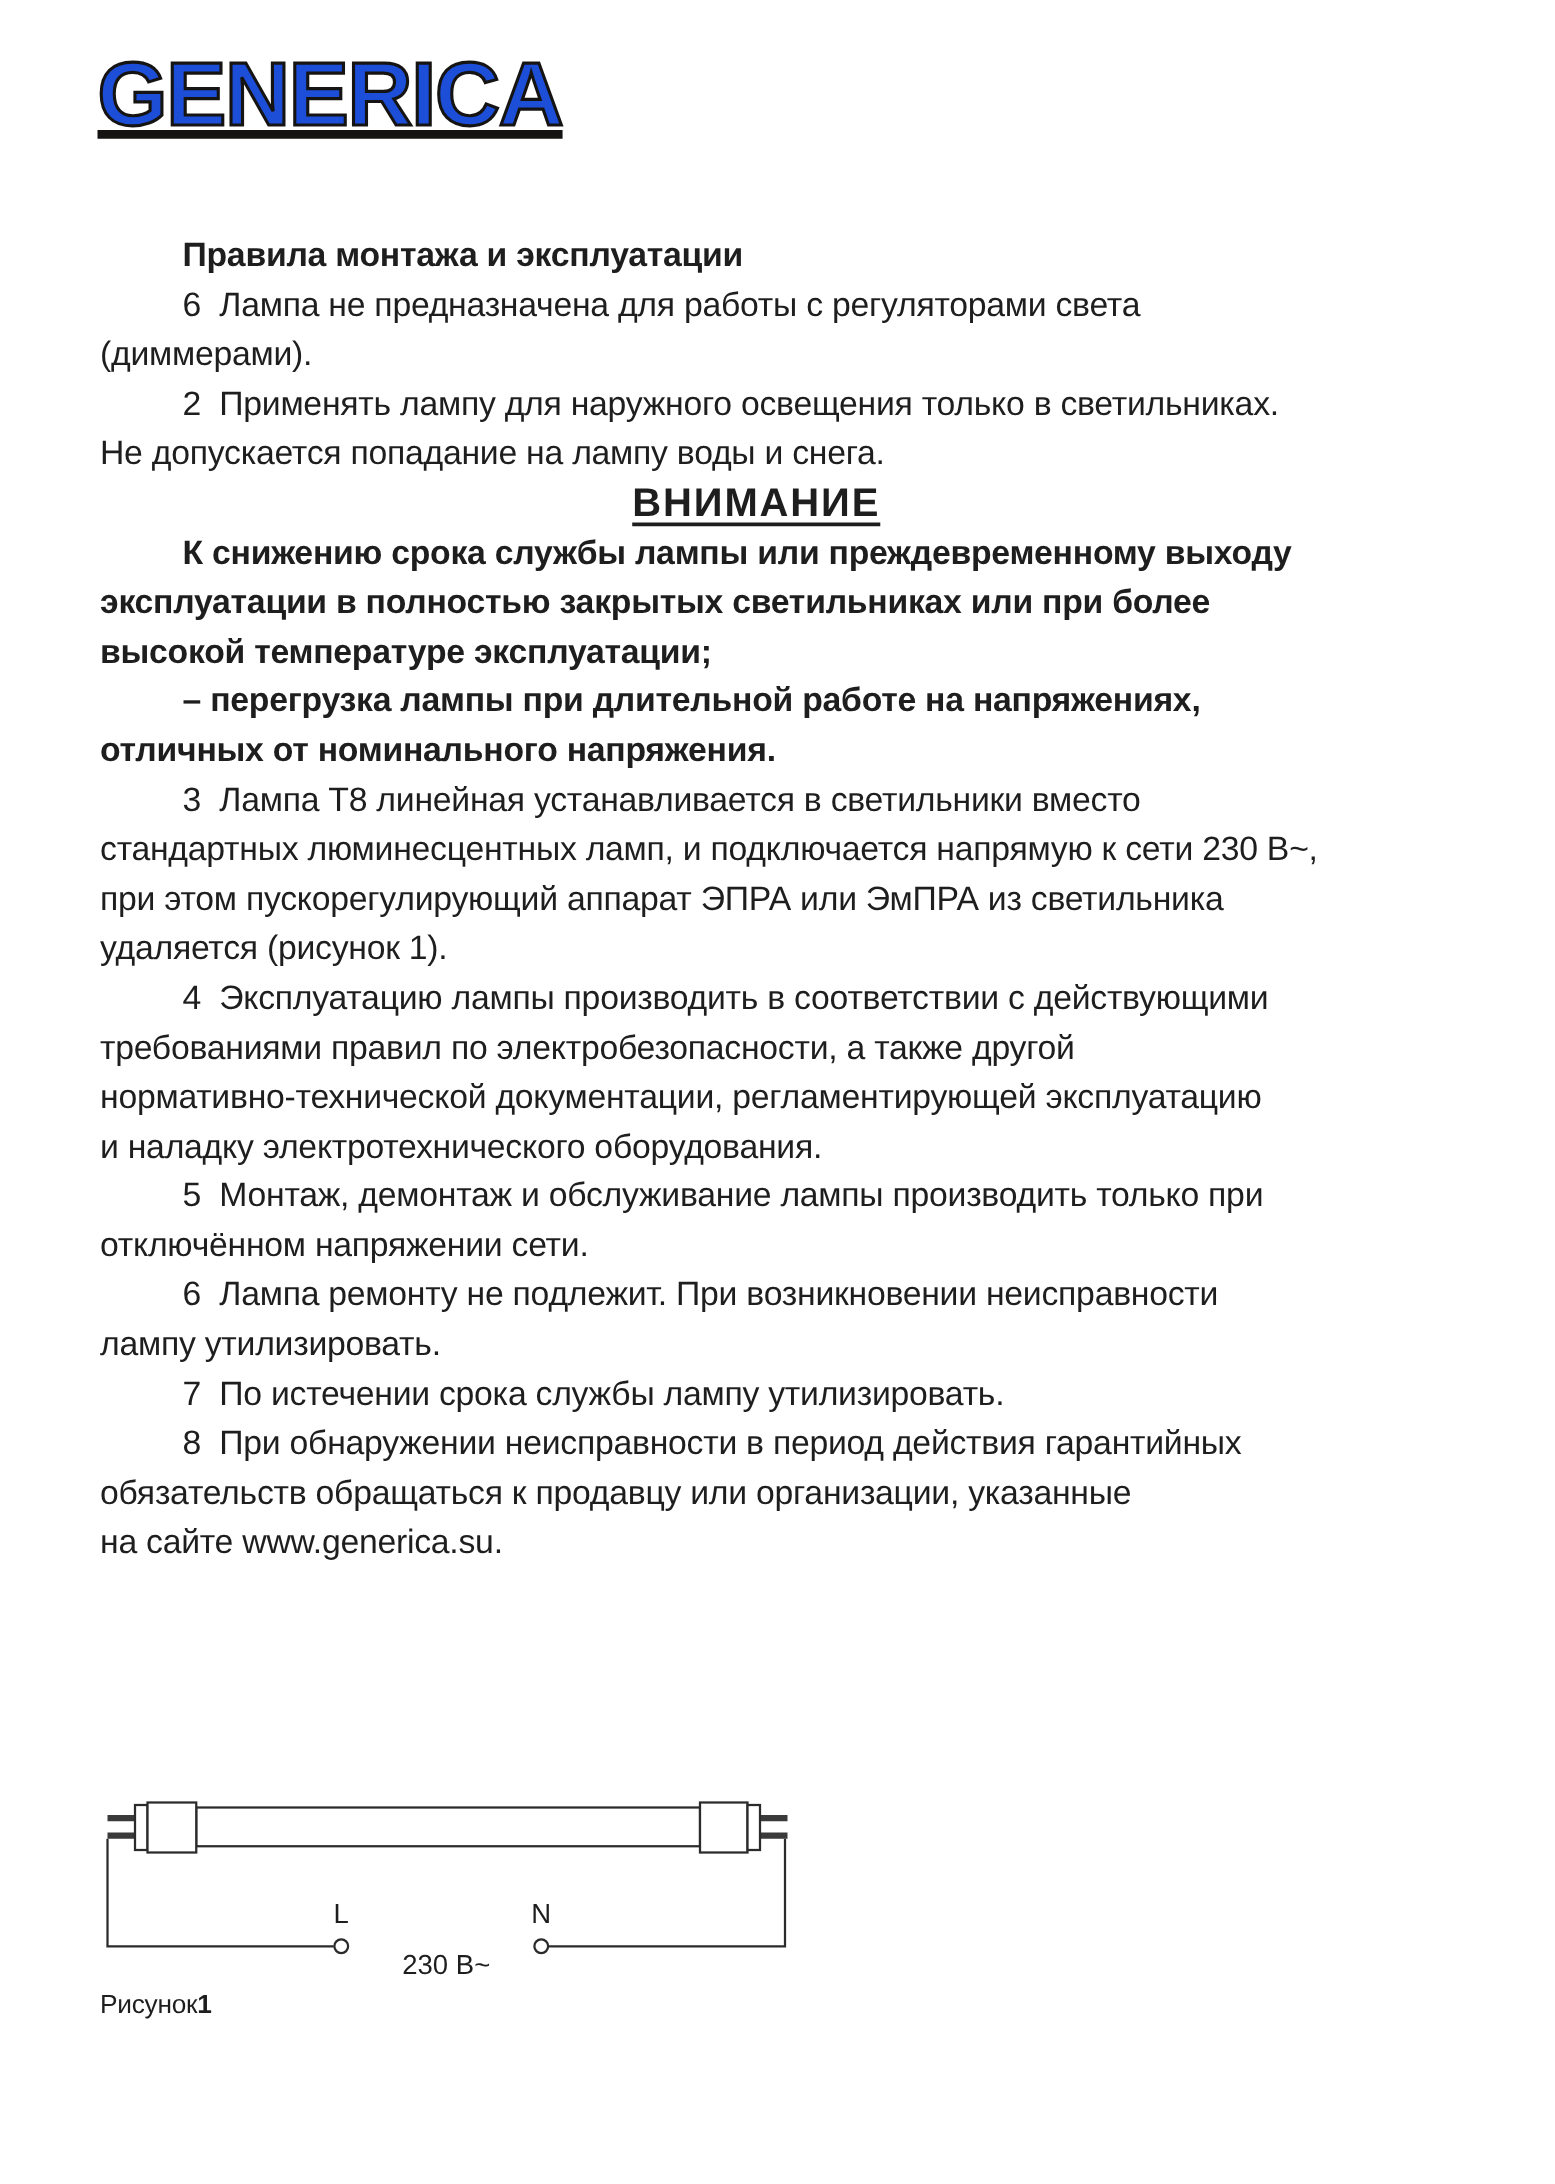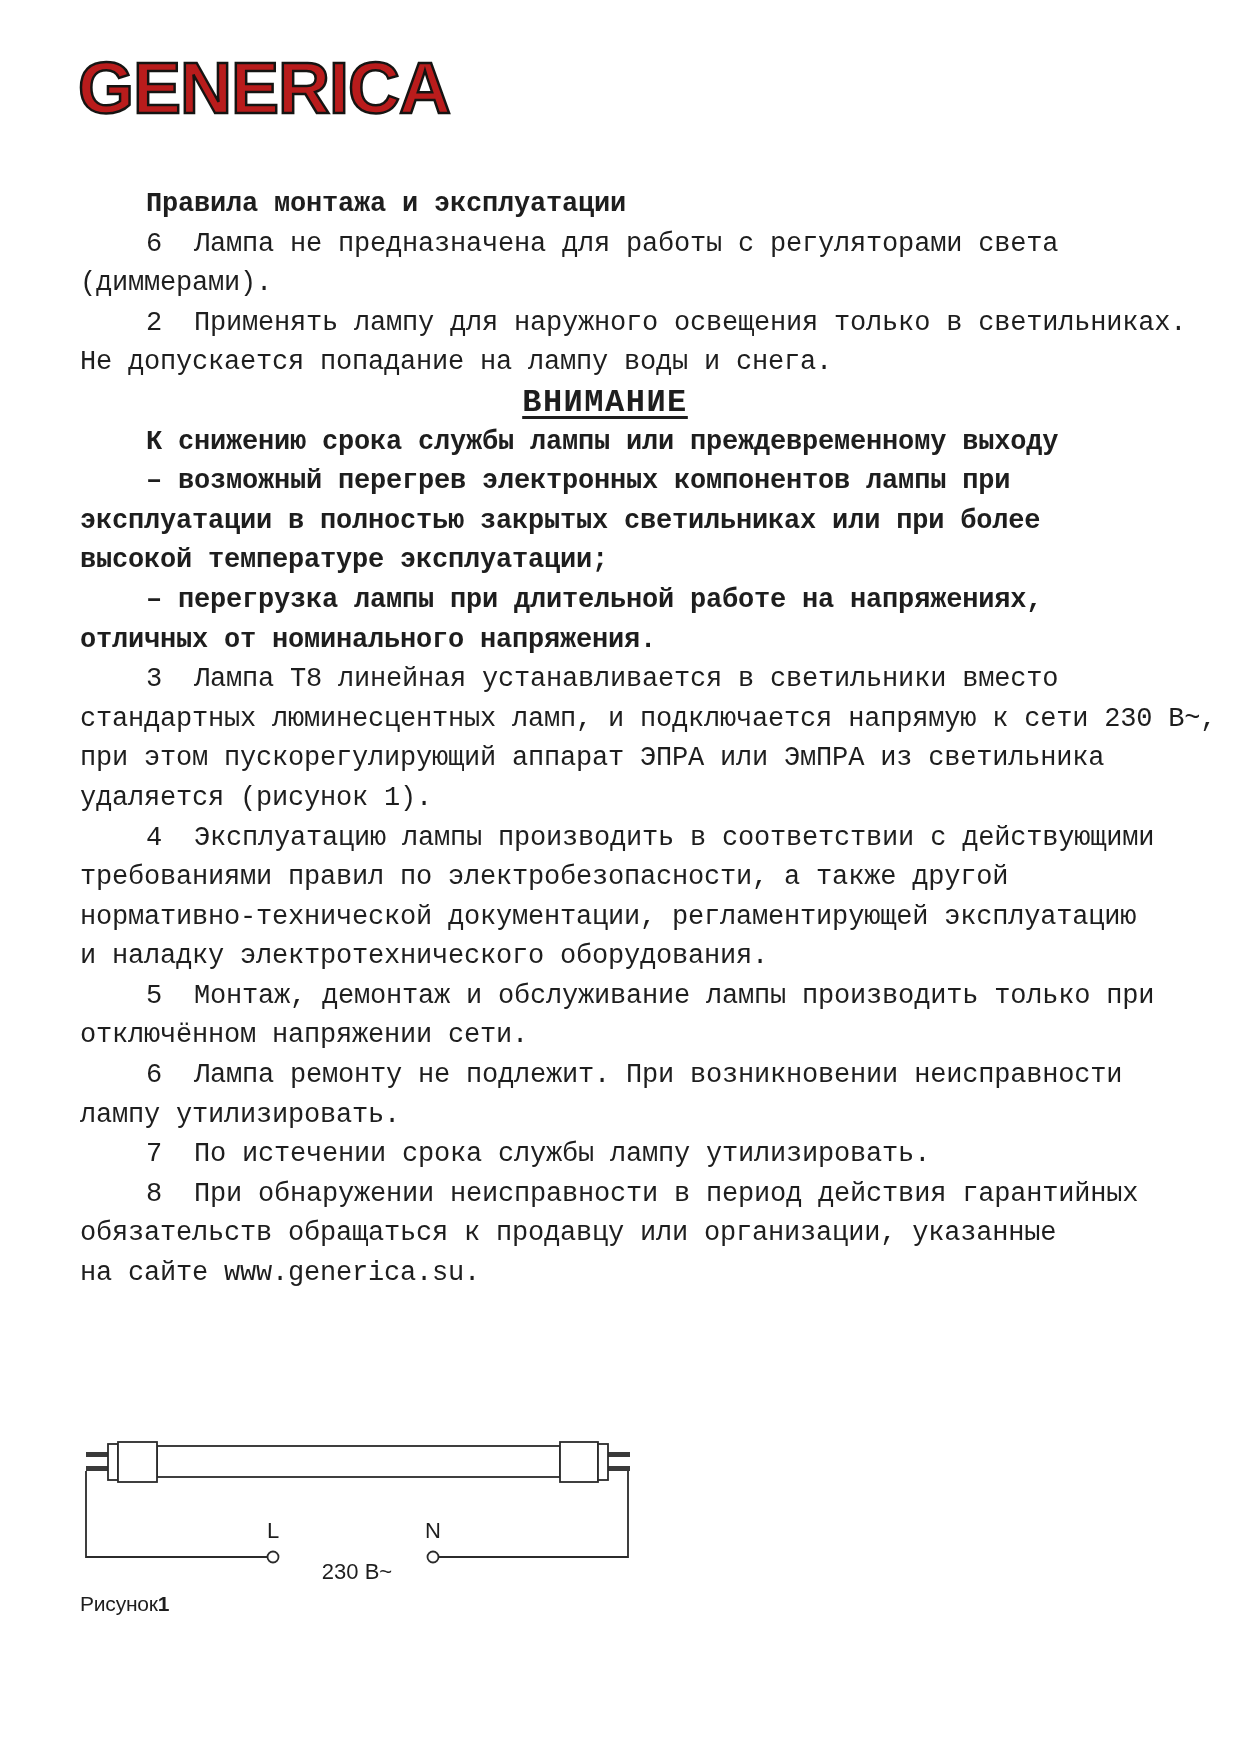--- a/index.html
+++ b/index.html
@@ -7,37 +7,38 @@
     position:relative;
     width:1244px;height:1747px;
     background:#ffffff;
     color:#1e1e1e;
     font-family:"Liberation Sans", sans-serif;
     overflow:hidden;
     margin:0 auto;
   }
   .logo{
     position:absolute;
-    left:78px;top:52px;
+    left:78px;top:40px;
     font-size:72px;
     font-weight:bold;
     letter-spacing:-1px;
-    color:#b91c1c;
+    color:#1d4ed8;
     -webkit-text-stroke:2.5px #151412;
     line-height:1;
+    text-decoration:underline;
   }
   .doc{
     position:absolute;
     left:80px;top:185px;
     width:1050px;
     font-size:27px;
     line-height:39.6px;
     letter-spacing:-0.2px;
   }
-  .ln{white-space:pre;font-family:Liberation Mono, monospace;}
+  .ln{white-space:pre;}
   .ind{padding-left:66px;}
   .b{font-weight:bold;}
   .ctr{
     text-align:center;
     font-weight:bold;
     font-size:32px;
     letter-spacing:1.5px;
     text-decoration:underline;
     text-decoration-thickness:2.5px;
     text-underline-offset:5px;
@@ -66,21 +67,20 @@
   <div class="logo">GENERICA</div>
 
   <div class="doc">
     <div class="ln ind b">Правила монтажа и эксплуатации</div>
     <div class="ln ind">6  Лампа не предназначена для работы с регуляторами света</div>
     <div class="ln">(диммерами).</div>
     <div class="ln ind">2  Применять лампу для наружного освещения только в светильниках.</div>
     <div class="ln">Не допускается попадание на лампу воды и снега.</div>
     <div class="ln ctr">ВНИМАНИЕ</div>
     <div class="ln ind b">К снижению срока службы лампы или преждевременному выходу</div>
-    <div class="ln ind b">– возможный перегрев электронных компонентов лампы при</div>
     <div class="ln b">эксплуатации в полностью закрытых светильниках или при более</div>
     <div class="ln b">высокой температуре эксплуатации;</div>
     <div class="ln ind b">– перегрузка лампы при длительной работе на напряжениях,</div>
     <div class="ln b">отличных от номинального напряжения.</div>
     <div class="ln ind">3  Лампа Т8 линейная устанавливается в светильники вместо</div>
     <div class="ln">стандартных люминесцентных ламп, и подключается напрямую к сети 230 В~,</div>
     <div class="ln">при этом пускорегулирующий аппарат ЭПРА или ЭмПРА из светильника</div>
     <div class="ln">удаляется (рисунок 1).</div>
     <div class="ln ind">4  Эксплуатацию лампы производить в соответствии с действующими</div>
     <div class="ln">требованиями правил по электробезопасности, а также другой</div>

